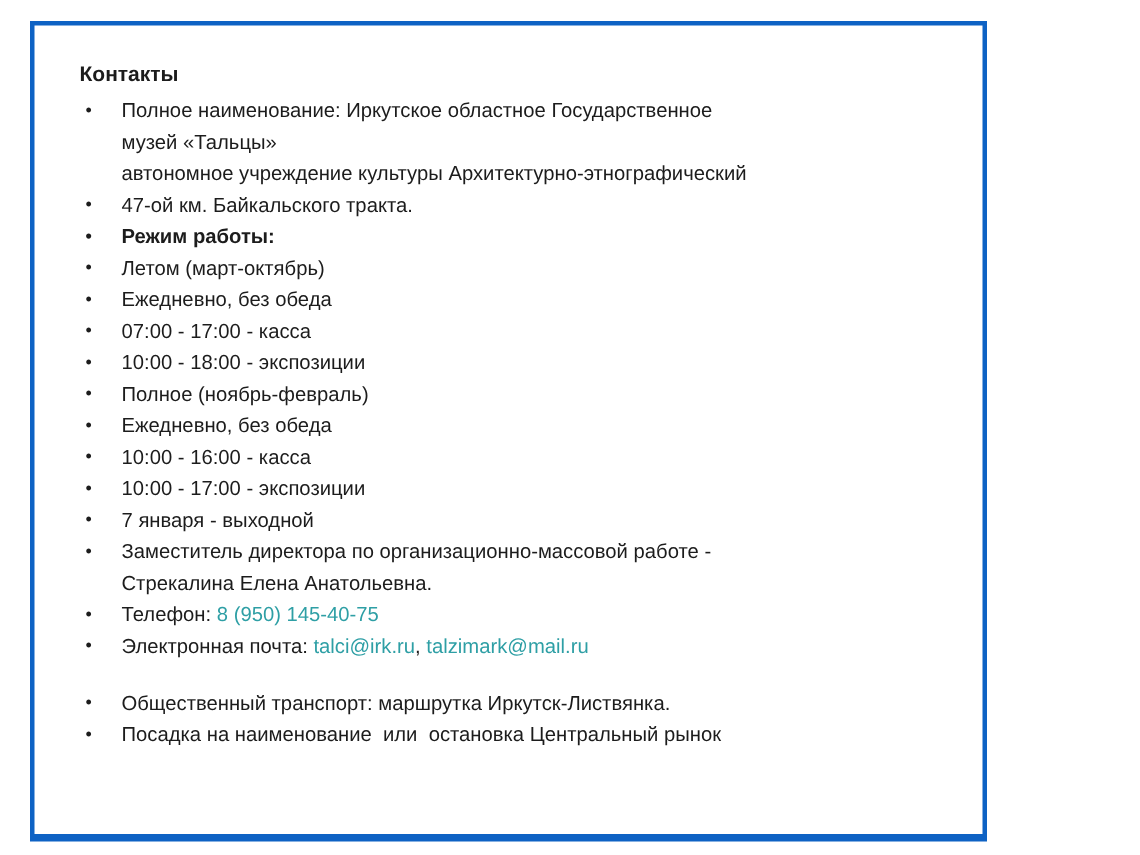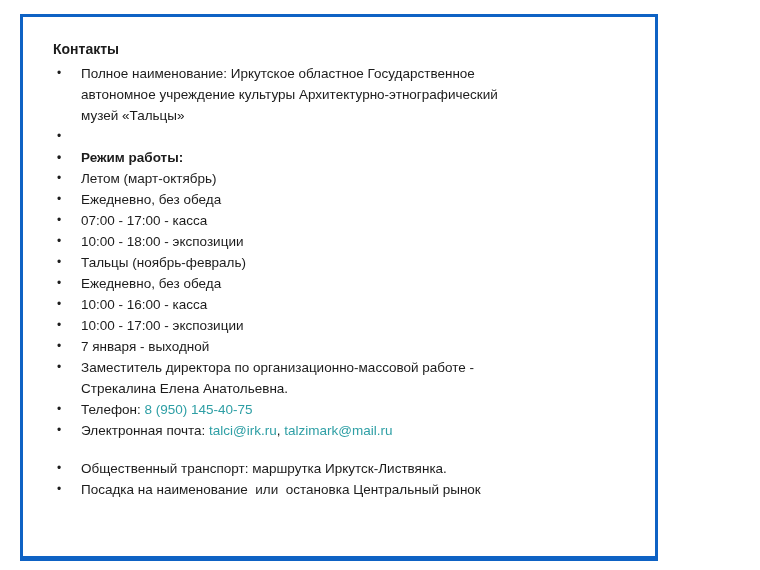--- a/index.html
+++ b/index.html
@@ -56,28 +56,29 @@
 
 <div class="slide-frame">
   <div class="heading">Контакты</div>
   <div id="contact-list">
       <div class="row">
         <span class="dot">•</span>
         <span class="txt"><span>Полное наименование: Иркутское областное Государственное</span></span>
       </div>
       <div class="row">
         <span class="dot"></span>
+        <span class="txt"><span>музей «Тальцы»</span></span>
+      </div>
+      <div class="row">
+        <span class="dot"></span>
         <span class="txt"><span>автономное учреждение культуры Архитектурно-этнографический</span></span>
       </div>
       <div class="row">
-        <span class="dot"></span>
-        <span class="txt"><span>музей «Тальцы»</span></span>
-      </div>
-      <div class="row">
         <span class="dot">•</span>
+        <span class="txt"><span>47-ой км. Байкальского тракта.</span></span>
       </div>
       <div class="row bold">
         <span class="dot">•</span>
         <span class="txt"><span>Режим работы:</span></span>
       </div>
       <div class="row">
         <span class="dot">•</span>
         <span class="txt"><span>Летом (март-октябрь)</span></span>
       </div>
       <div class="row">
@@ -87,21 +88,21 @@
       <div class="row">
         <span class="dot">•</span>
         <span class="txt"><span>07:00 - 17:00 - касса</span></span>
       </div>
       <div class="row">
         <span class="dot">•</span>
         <span class="txt"><span>10:00 - 18:00 - экспозиции</span></span>
       </div>
       <div class="row">
         <span class="dot">•</span>
-        <span class="txt"><span>Тальцы (ноябрь-февраль)</span></span>
+        <span class="txt"><span>Полное (ноябрь-февраль)</span></span>
       </div>
       <div class="row">
         <span class="dot">•</span>
         <span class="txt"><span>Ежедневно, без обеда</span></span>
       </div>
       <div class="row">
         <span class="dot">•</span>
         <span class="txt"><span>10:00 - 16:00 - касса</span></span>
       </div>
       <div class="row">

